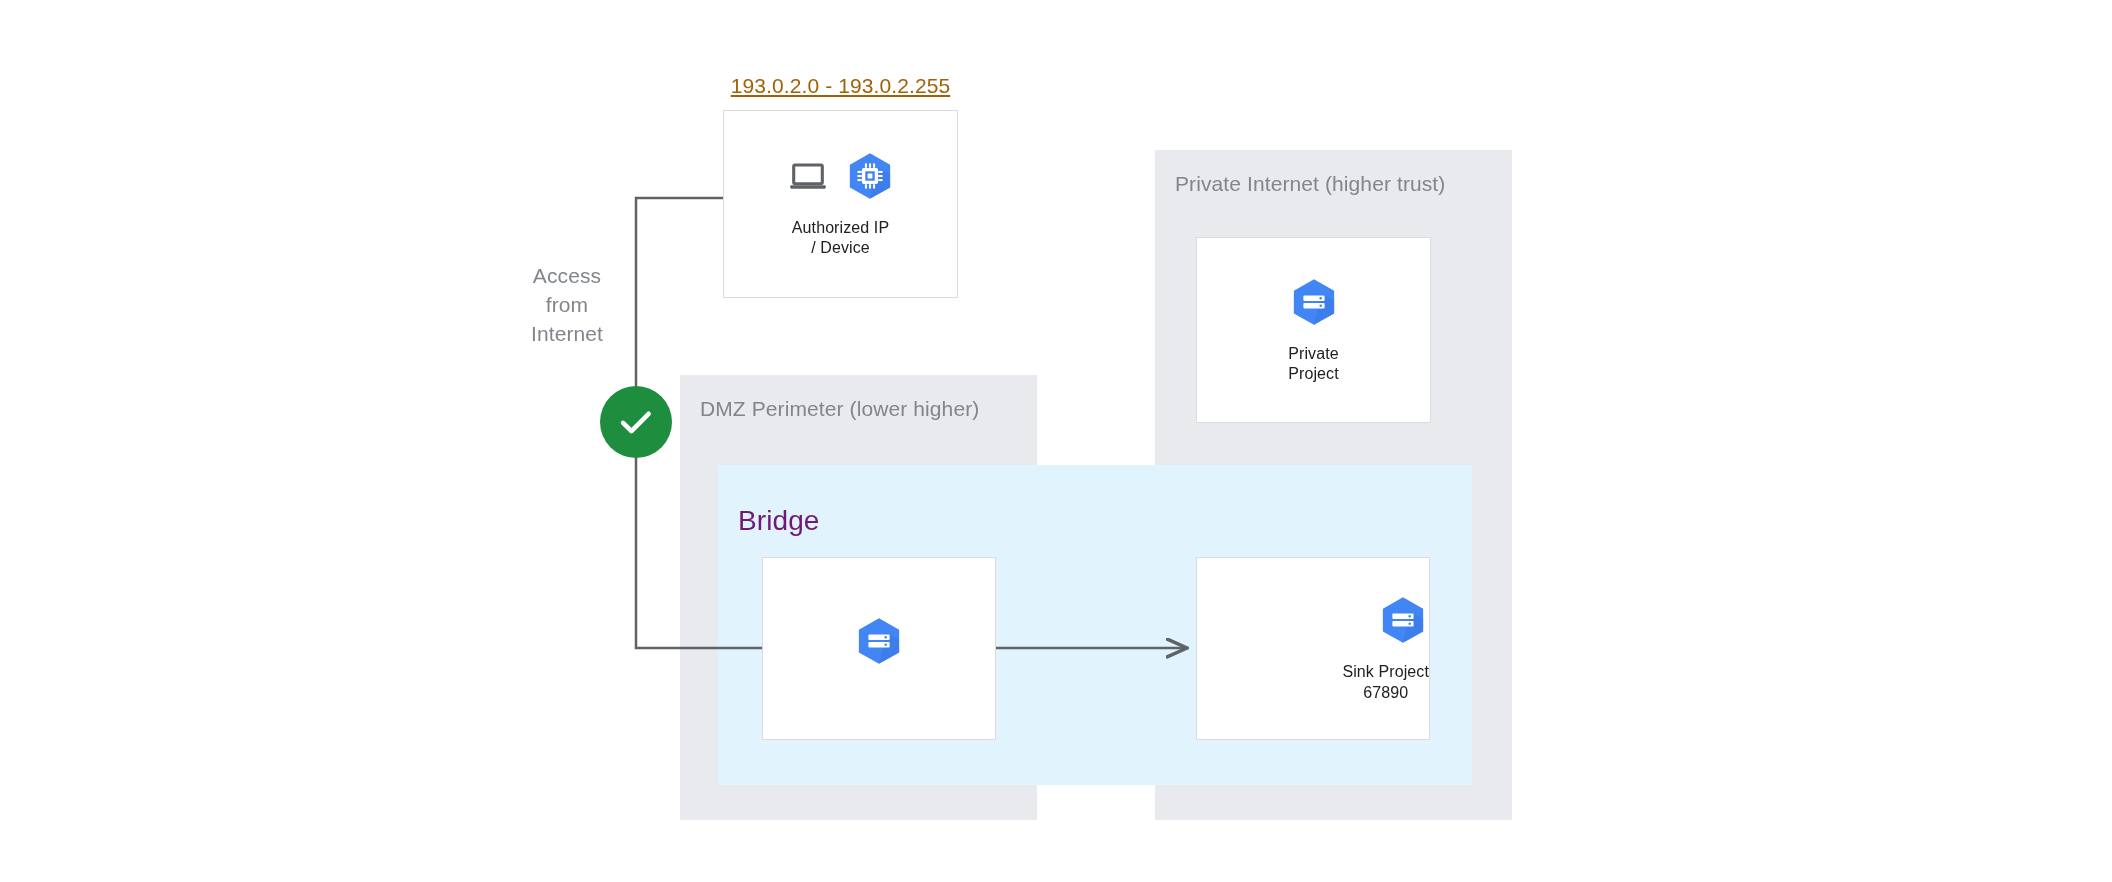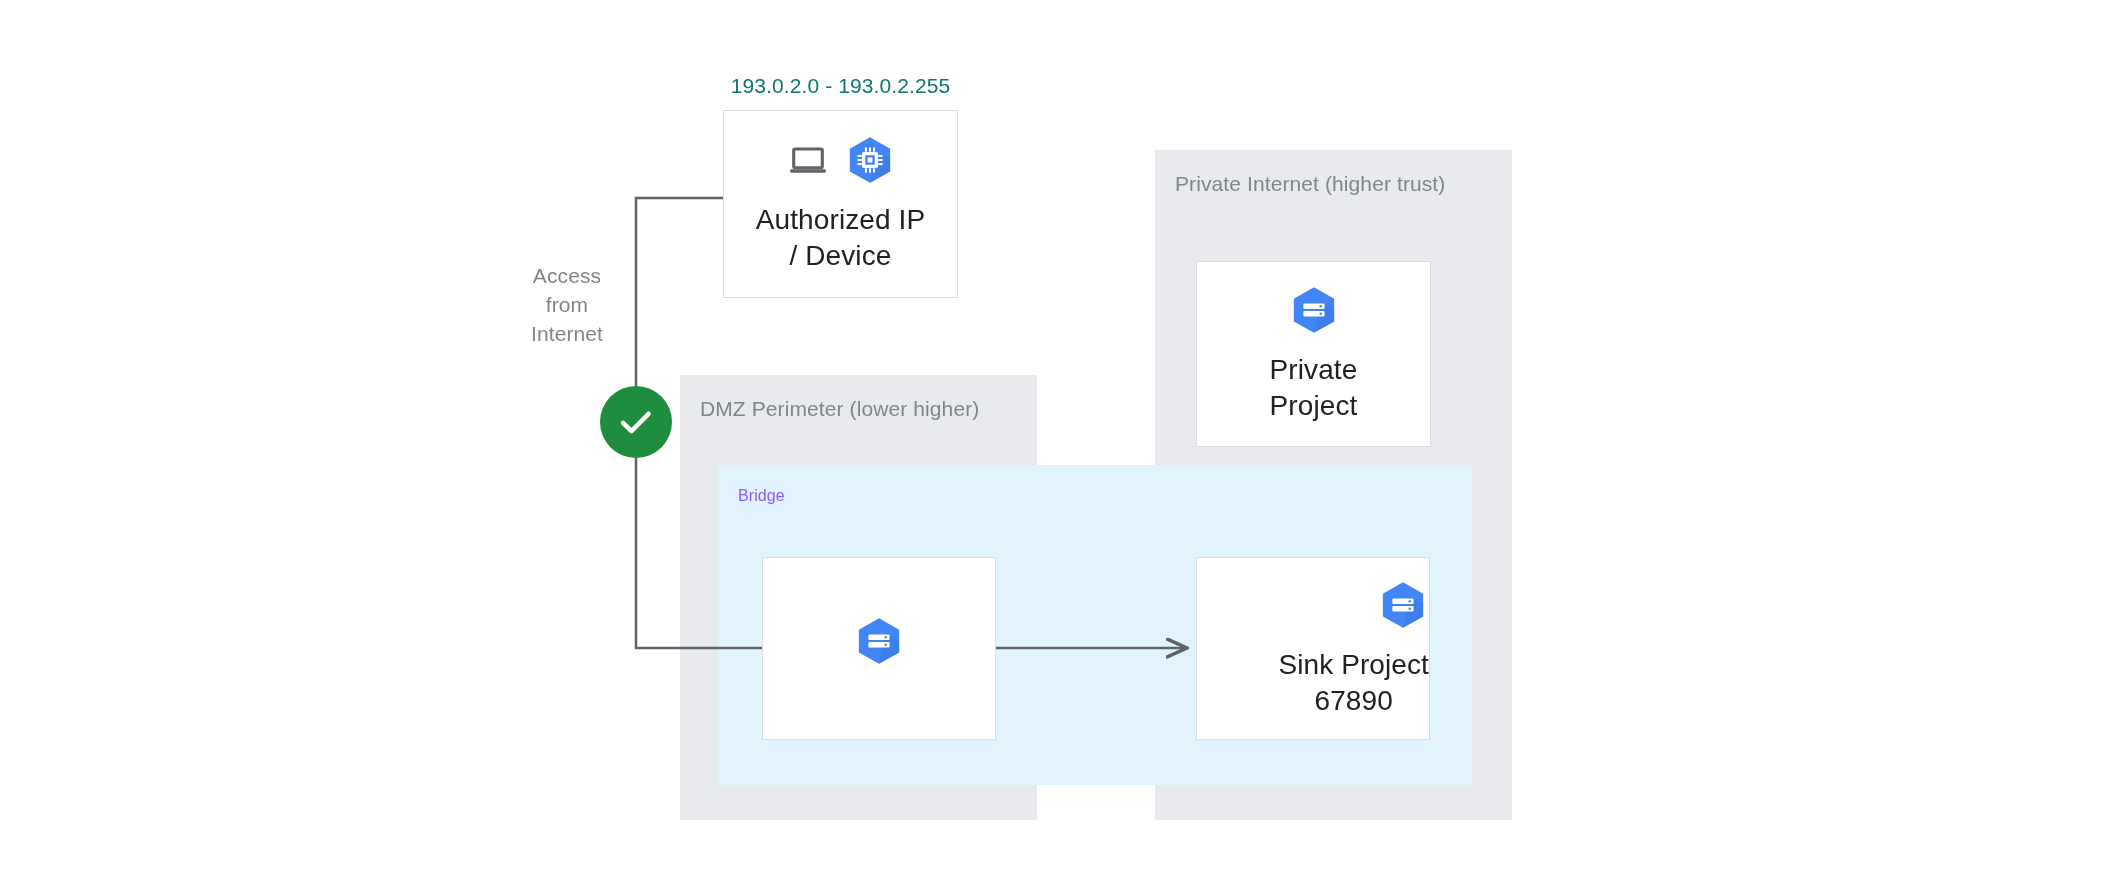--- a/index.html
+++ b/index.html
@@ -36,23 +36,23 @@
     white-space: nowrap;
   }
 
   
   .bridge {
     background: #e1f3fc;
   }
   .bridge-label {
     position: absolute;
     left: 20px;
-    top: 22px;
-    font-size: 16px;
-    color: #8b5cf6;
+    top: 40px;
+    font-size: 28px;
+    color: #701a75;
     letter-spacing: 0.1px;
     white-space: nowrap;
   }
 
   
   .node {
     background: #ffffff;
     border: 1px solid #dadce0;
     box-sizing: border-box;
     display: flex;
@@ -61,34 +61,35 @@
     justify-content: center;
   }
   .node-icons {
     display: flex;
     align-items: center;
     justify-content: center;
     gap: 14px;
     margin-bottom: 16px;
   }
   .node-label {
-    font-size: 28px;
+    font-size: 16px;
     line-height: 1.28;
     color: #202124;
     text-align: center;
     white-space: pre-line;
     letter-spacing: 0.1px;
   }
 
   
   .caption {
     font-size: 21px;
-    color: #0f766e;
+    color: #a16207;
     white-space: nowrap;
     letter-spacing: 0.1px;
+    text-decoration: underline;
   }
   .side-caption {
     font-size: 21px;
     color: #80868b;
     line-height: 1.38;
     text-align: center;
     white-space: pre-line;
     letter-spacing: 0.1px;
   }
 
@@ -176,21 +177,21 @@
           <rect x="31.6" y="19.3" width="4.0" height="1.9"></rect>
           <rect x="31.6" y="23.05" width="4.0" height="1.9"></rect>
           <rect x="31.6" y="26.8" width="4.0" height="1.9"></rect>
         </g>
       </svg>
     </div>
     <div class="node-label">Authorized IP
 / Device</div>
   </div>
 
-  <div class="abs node" style="left:1196px; top:237px; width:235px; height:186px;margin-top:24px;">
+  <div class="abs node" style="left:1196px; top:237px; width:235px; height:186px;">
     <div class="node-icons">
       <svg width="52" height="52" viewBox="0 0 48 48" aria-hidden="true">
         <polygon points="24,3 42.6,13.5 42.6,34.5 24,45 5.4,34.5 5.4,13.5" fill="#4285f4"></polygon>
         <polygon points="24,45 42.6,34.5 42.6,22.5 31,16.5" fill="#3b78e7" opacity="0.55"></polygon>
         <rect x="14.2" y="18.0" width="19.6" height="5.1" rx="0.9" fill="#ffffff"></rect>
         <rect x="14.2" y="24.9" width="19.6" height="5.1" rx="0.9" fill="#ffffff"></rect>
         <circle cx="30.2" cy="20.55" r="1.15" fill="#4285f4"></circle>
         <circle cx="30.2" cy="27.45" r="1.15" fill="#4285f4"></circle>
       </svg>
     </div>

